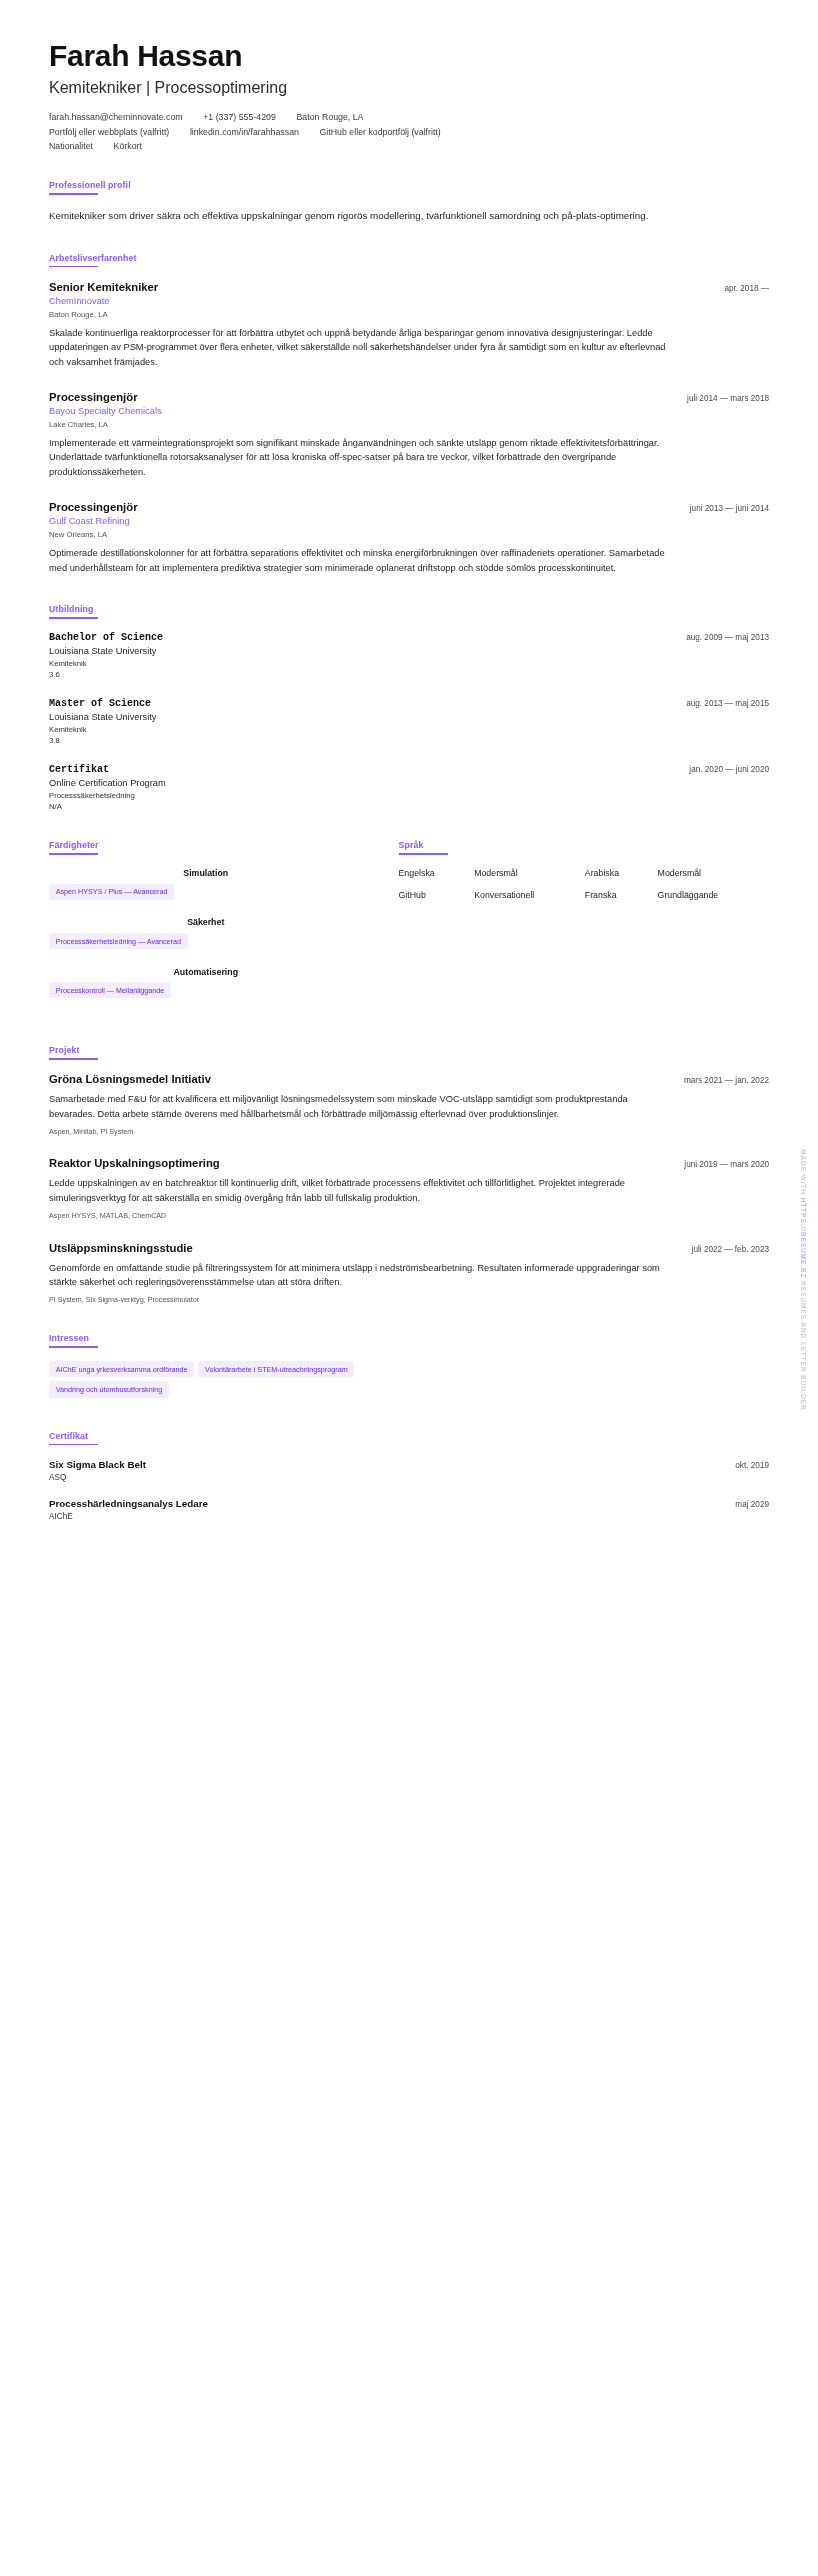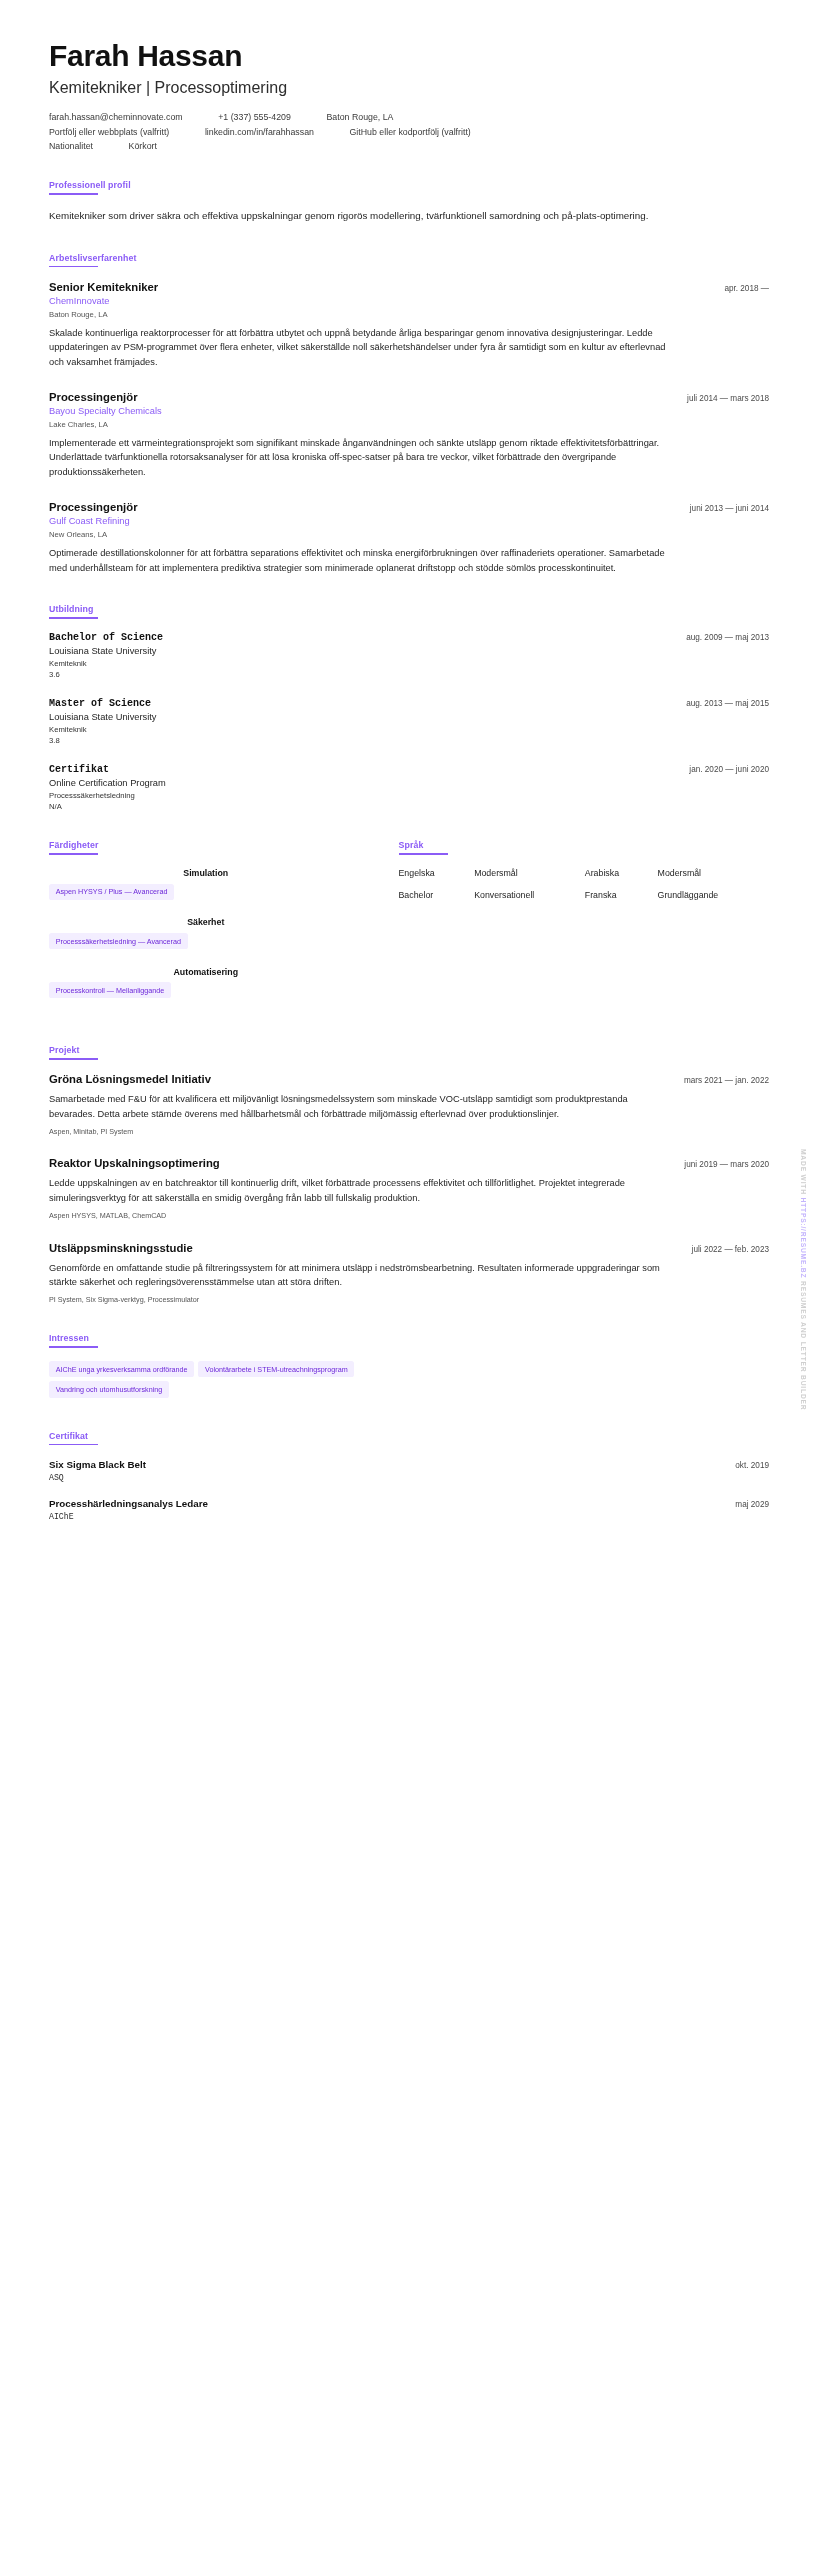--- a/index.html
+++ b/index.html
@@ -36,21 +36,21 @@
     color: #2d2d2d;
     margin: 0 0 15.5px 0;
     font-weight: normal;
   }
   .contact-row {
     display: flex;
     flex-wrap: wrap;
     font-size: 8.8px;
     color: #3a3a3a;
     margin-bottom: 4.6px;
-    gap: 15px;
+    gap: 0;
   }
   .contact-row .citem { margin-right: 20.6px; white-space: nowrap; }
   .contact-row .citem:last-child { margin-right: 0; }
 
   
   .section { margin-top: 29px; }
   .section-title {
     color: #8b5cf6;
     font-size: 8.8px;
     font-weight: bold;
@@ -152,21 +152,21 @@
     vertical-align: top;
     white-space: nowrap;
   }
 
   
   .interests-wrap { display: flex; flex-wrap: wrap; }
 
   
   .cert-entry { margin-bottom: 15.5px; }
   .cert-name { font-size: 9.8px; font-weight: bold; color: #111; }
-  .cert-issuer { font-size: 8.2px; color: #2d2d2d; margin-top: 3.6px; font-family: Liberation Mono, monospace; }
+  .cert-issuer { font-size: 8.2px; color: #2d2d2d; margin-top: 3.6px; }
 
   
   .side-watermark {
     position: absolute;
     right: 11.3px;
     top: 1149px;
     writing-mode: vertical-rl;
     font-size: 6.7px;
     letter-spacing: 0.8px;
     color: #cfcfcf;
@@ -303,21 +303,21 @@
 
       <table class="lang-table">
         <tbody>
             <tr>
           <td>Engelska</td>
           <td>Modersmål</td>
           <td>Arabiska</td>
           <td>Modersmål</td>
         </tr>
         <tr>
-          <td>Bachelor</td>
+          <td>GitHub</td>
           <td>Konversationell</td>
           <td>Franska</td>
           <td>Grundläggande</td>
         </tr>
       </tbody>
         </table>
     </div>
   </div>
 
   <div class="section">

